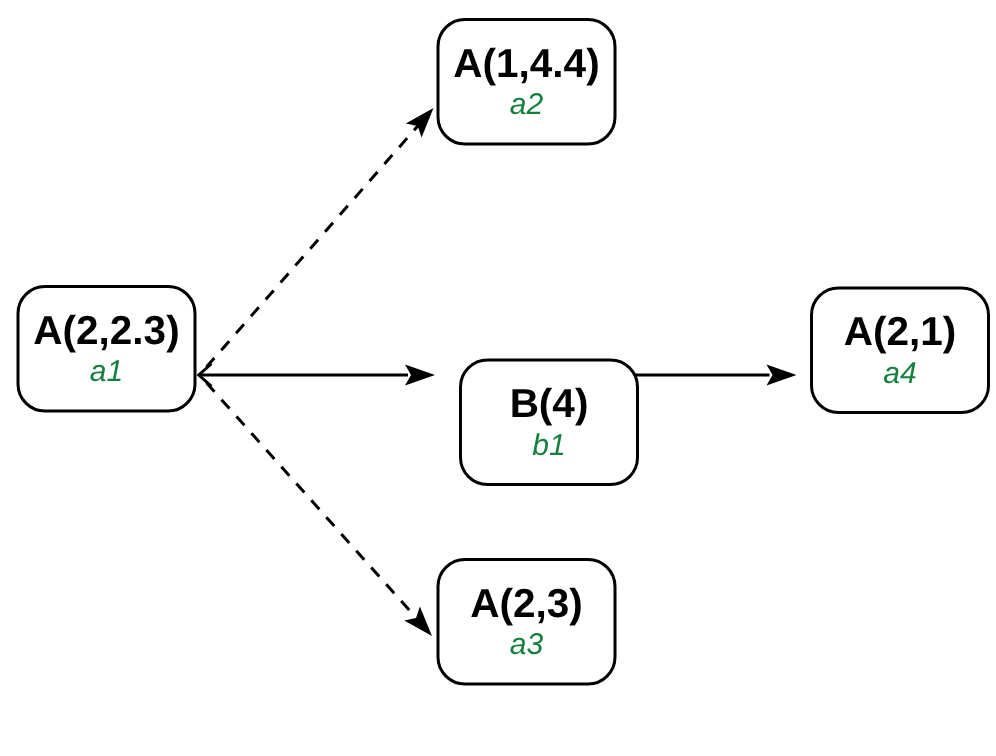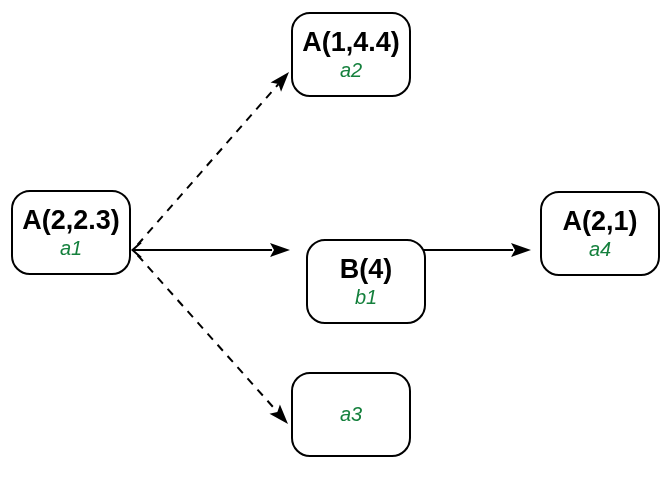--- a/index.html
+++ b/index.html
@@ -84,20 +84,21 @@
     <div class="node-label">A(1,4.4)</div>
     <div class="node-sublabel">a2</div>
   </div>
 
   <div class="node" id="n-b1">
     <div class="node-label">B(4)</div>
     <div class="node-sublabel">b1</div>
   </div>
 
   <div class="node" id="n-a3">
+    <div class="node-label">A(2,3)</div>
     <div class="node-sublabel">a3</div>
   </div>
 
   <div class="node" id="n-a4">
     <div class="node-label">A(2,1)</div>
     <div class="node-sublabel">a4</div>
   </div>
 
 </div>
 

